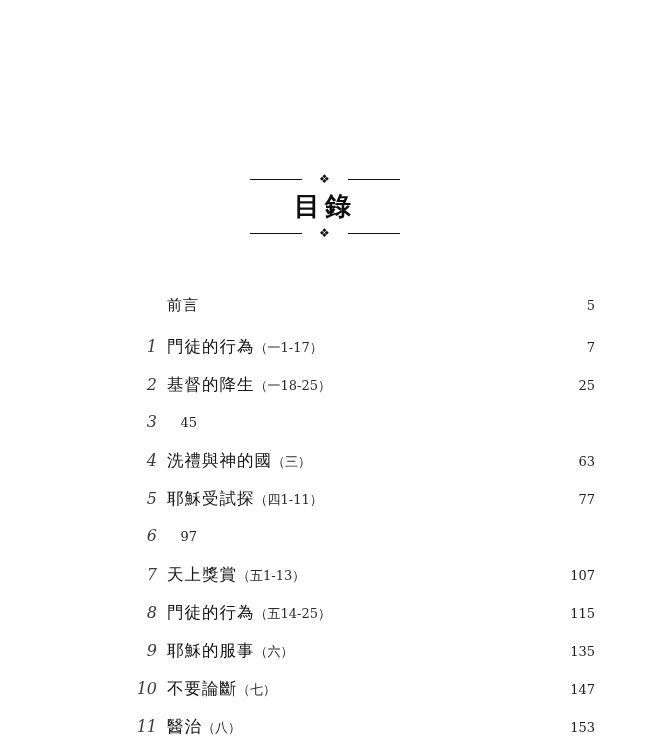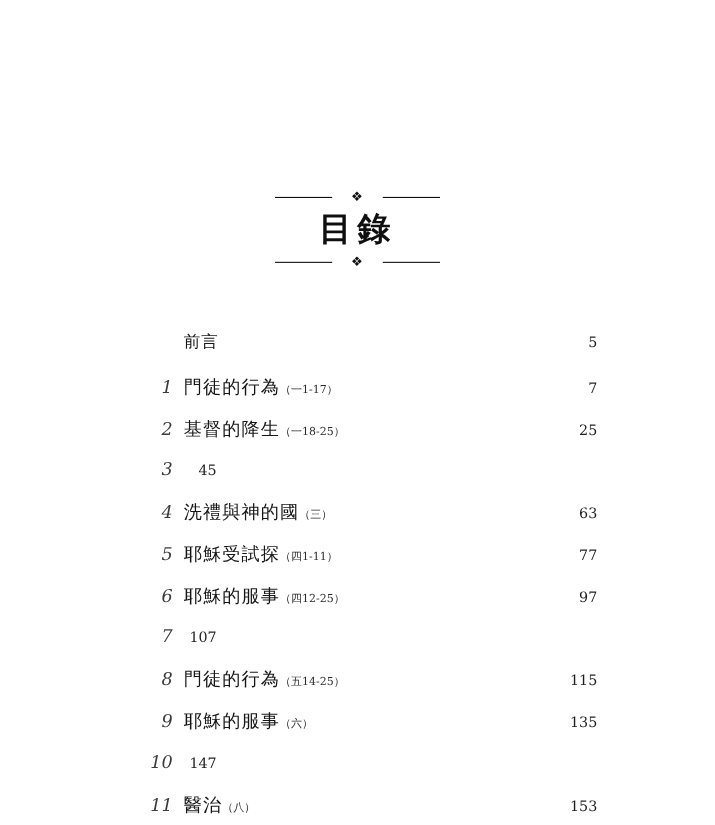--- a/index.html
+++ b/index.html
@@ -49,21 +49,21 @@
     top: 0;
     transform: translateX(-50%);
     font-size: 12px;
     line-height: 14px;
     letter-spacing: 1px;
     color: #111;
     font-family: "DejaVu Sans", "Liberation Sans", sans-serif;
   }
 
   .toc-title {
-    font-size: 30px;
+    font-size: 26px;
     line-height: 1.15;
     letter-spacing: 5px;
     font-weight: 700;
     margin: 6px 0 4px 0;
     color: #0f0f0f;
     font-family: "DejaVu Serif", "Liberation Serif", serif;
   }
 
   .ornament.bottom { margin-top: 2px; }
 
@@ -71,21 +71,21 @@
   .entries {
     margin-top: 56px;
     padding: 0 0 0 0;
   }
 
   .entry {
     display: flex;
     align-items: baseline;
     height: 38px;
     padding-left: 133px;
-    padding-right: 107px;
+    padding-right: 55px;
     box-sizing: border-box;
   }
 
   .entry .num {
     width: 34px;
     flex: 0 0 34px;
     text-align: right;
     padding-right: 10px;
     box-sizing: border-box;
     font-style: italic;
@@ -96,21 +96,21 @@
 
   .entry .label {
     flex: 1 1 auto;
     font-size: 16.5px;
     letter-spacing: 1px;
     color: #161616;
     white-space: nowrap;
   }
 
   .entry .label .ref {
-    font-size: 10px;
+    font-size: 13px;
     letter-spacing: 0;
     color: #2b2b2b;
     text-align: right;
   }
 
   .entry .page-no {
     flex: 0 0 auto;
     min-width: 30px;
     text-align: right;
     font-size: 13px;
@@ -170,39 +170,40 @@
         <span class="label"><span>洗禮與神的國</span><span class="ref">（三）</span></span>
         <span class="page-no">63</span>
       </div>
       <div class="entry">
         <span class="num">5</span>
         <span class="label"><span>耶穌受試探</span><span class="ref">（四1-11）</span></span>
         <span class="page-no">77</span>
       </div>
       <div class="entry">
         <span class="num">6</span>
-        <span class="label"><span>耶穌的服事</span><span class="ref">（四12-25）</span></span>
         <span class="page-no">97</span>
       </div>
       <div class="entry">
         <span class="num">7</span>
+        <span class="label"><span>天上獎賞</span><span class="ref">（五1-13）</span></span>
         <span class="page-no">107</span>
       </div>
       <div class="entry">
         <span class="num">8</span>
         <span class="label"><span>門徒的行為</span><span class="ref">（五14-25）</span></span>
         <span class="page-no">115</span>
       </div>
       <div class="entry">
         <span class="num">9</span>
         <span class="label"><span>耶穌的服事</span><span class="ref">（六）</span></span>
         <span class="page-no">135</span>
       </div>
       <div class="entry">
         <span class="num">10</span>
+        <span class="label"><span>不要論斷</span><span class="ref">（七）</span></span>
         <span class="page-no">147</span>
       </div>
       <div class="entry">
         <span class="num">11</span>
         <span class="label"><span>醫治</span><span class="ref">（八）</span></span>
         <span class="page-no">153</span>
       </div>
     </div>
 
 </div>

